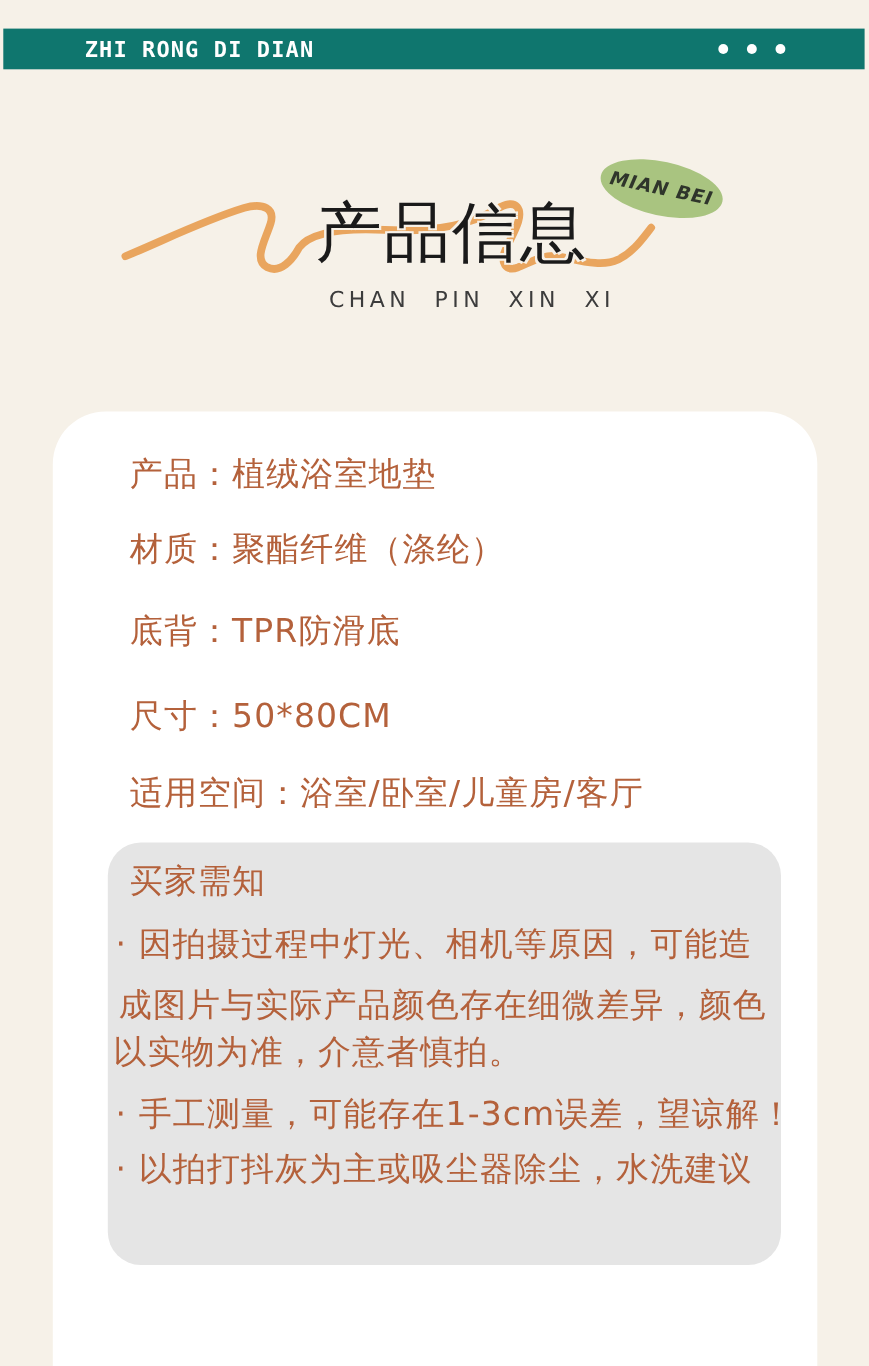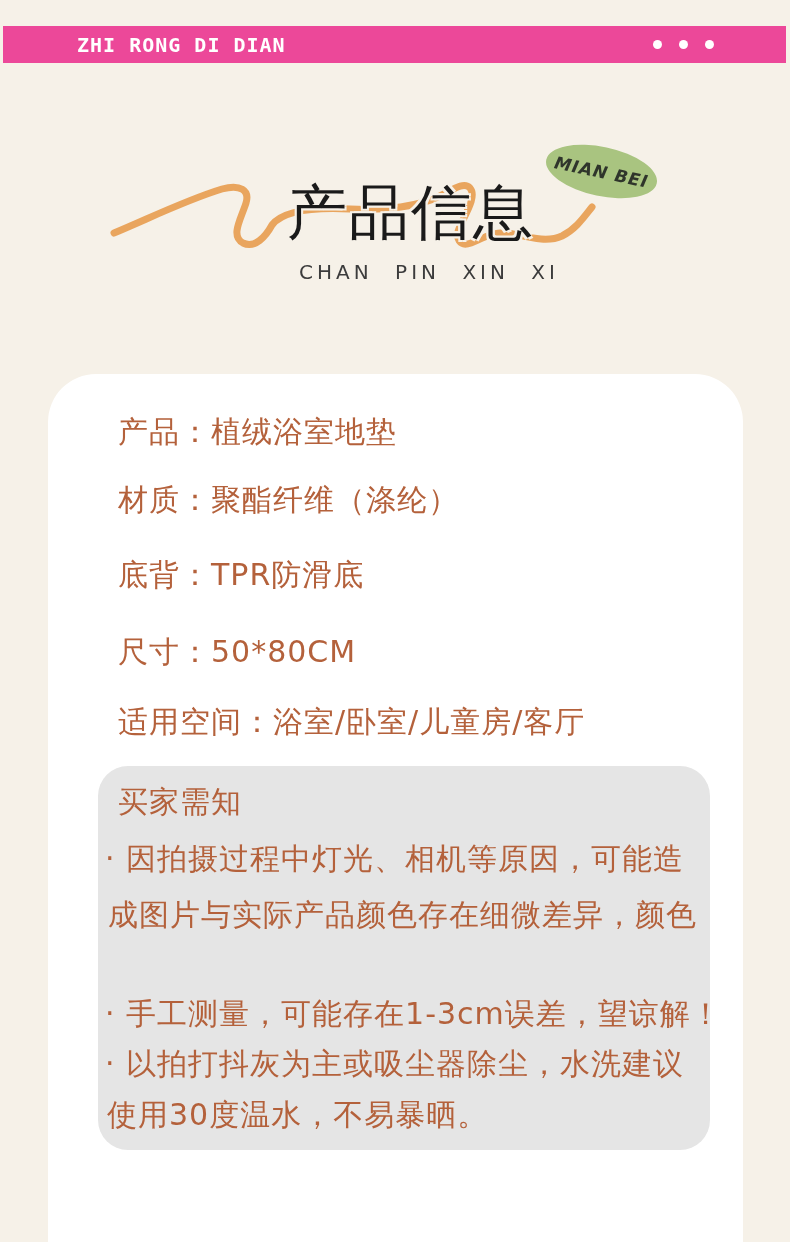--- a/index.html
+++ b/index.html
@@ -15,21 +15,21 @@
     background: #F6F1E8;
   }
 
   
   .top-bar {
     position: absolute;
     left: 3px;
     right: 4px;
     top: 26px;
     height: 37px;
-    background: #ec4899;
+    background: #0f766e;
     display: flex;
     align-items: center;
     z-index: 3;
   }
   .brand-text {
     margin-left: 74px;
     color: #FFFFFF;
     font-family: "DejaVu Sans Mono", monospace;
     font-weight: bold;
     font-size: 20px;
@@ -215,17 +215,17 @@
   <div class="spec-row row-0">产品：植绒浴室地垫</div>
   <div class="spec-row row-1">材质：聚酯纤维（涤纶）</div>
   <div class="spec-row row-2">底背：TPR防滑底</div>
   <div class="spec-row row-3">尺寸：50*80CM</div>
   <div class="spec-row row-4">适用空间：浴室/卧室/儿童房/客厅</div>
 
   <div class="notice-box">
     <div class="notice-heading">买家需知</div>
     <div class="notice-line nl-0">· 因拍摄过程中灯光、相机等原因，可能造</div>
     <div class="notice-line nl-1">成图片与实际产品颜色存在细微差异，颜色</div>
+    <div class="notice-line nl-2">以实物为准，介意者慎拍。</div>
     <div class="notice-line nl-3">· 手工测量，可能存在1-3cm误差，望谅解！</div>
     <div class="notice-line nl-4">· 以拍打抖灰为主或吸尘器除尘，水洗建议</div>
-    <div class="notice-line nl-5">使用30度温水，不易暴晒。</div>
   </div>
 </div>
 
 </body></html>

